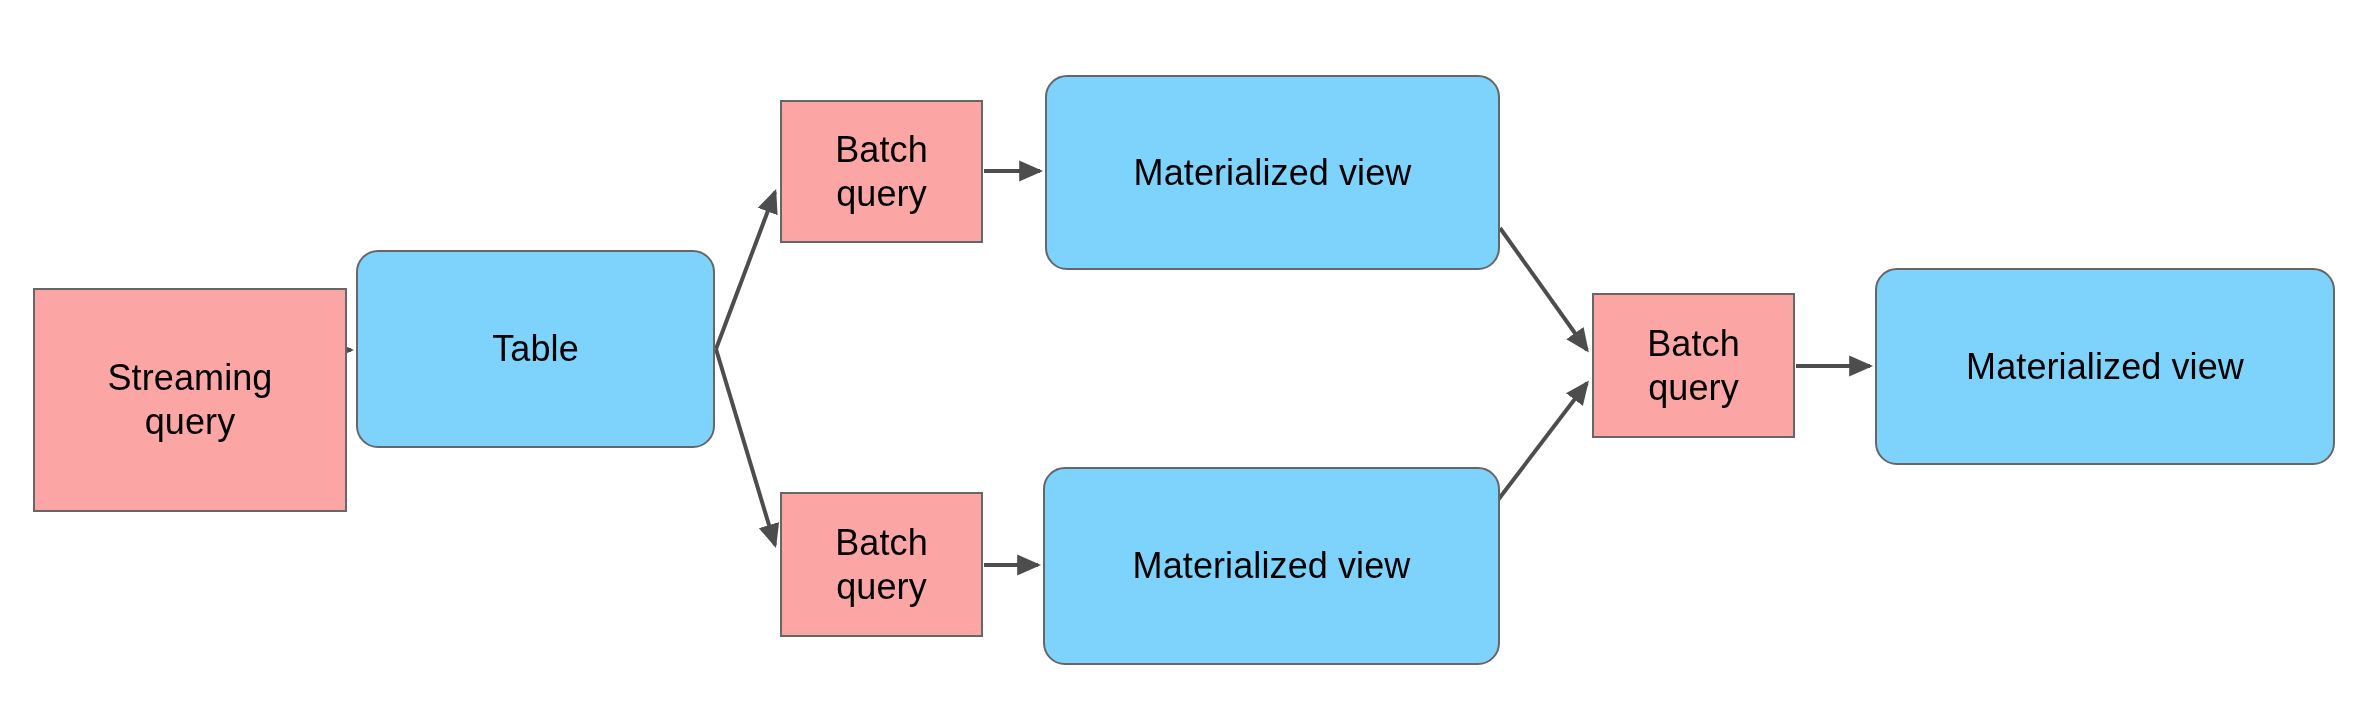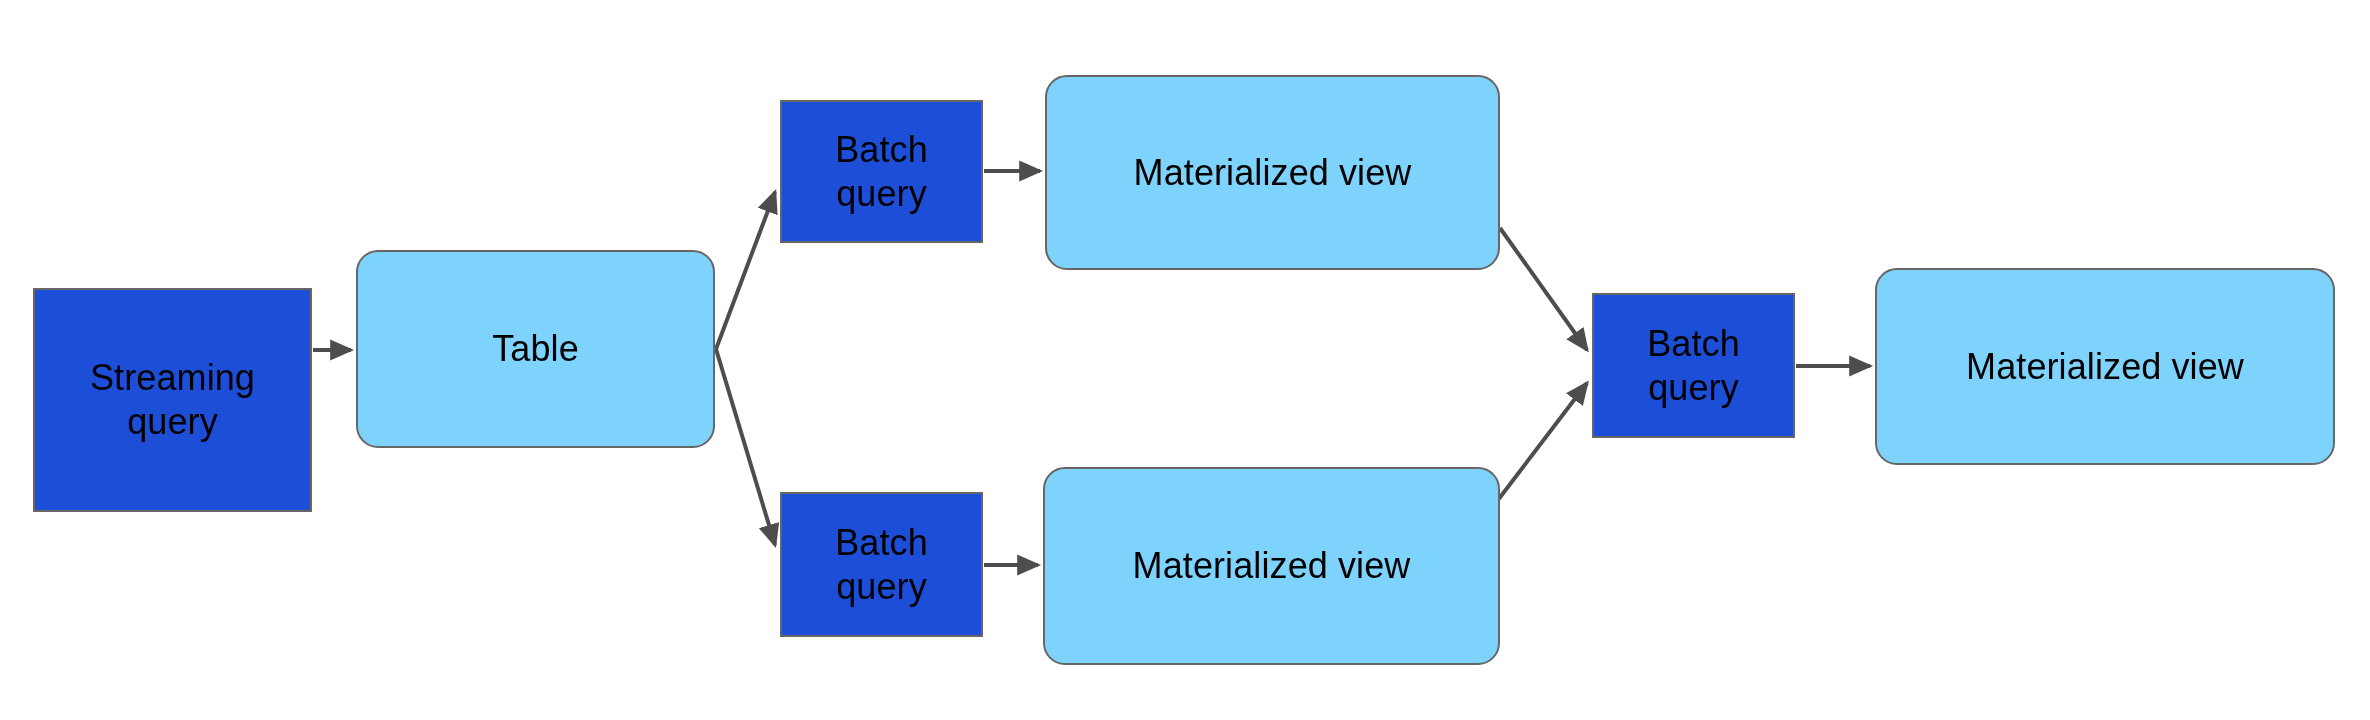--- a/index.html
+++ b/index.html
@@ -42,21 +42,21 @@
     text-align: center;
     border: 2px solid #666666;
     color: #000000;
     font-size: 36px;
     line-height: 1.22;
     letter-spacing: 0.1px;
     font-family: "Liberation Sans", sans-serif;
   }
 
   .node-query {
-    background: #1d4ed8;
+    background: #fca5a5;
     border-radius: 0;
   }
 
   .node-dataset {
     background: #7dd3fc;
     border-radius: 22px;
   }
 
   .node-label {
     display: block;
@@ -102,21 +102,21 @@
 
     <g>
       <line x1="1498" y1="500" x2="1587" y2="383" stroke="#4d4d4d" stroke-width="4" marker-end="url(#arrowhead)"></line>
     </g>
 
     <g>
       <line x1="1796" y1="366" x2="1870" y2="366" stroke="#4d4d4d" stroke-width="4" marker-end="url(#arrowhead)"></line>
     </g>
   </svg>
 
-  <div class="node node-query" style="left:33px; top:288px; width:279px; height:224px;">
+  <div class="node node-query" style="left:33px; top:288px; width:314px; height:224px;">
     <span class="node-label">Streaming
 query</span>
   </div>
 
   <div class="node node-dataset" style="left:356px; top:250px; width:359px; height:198px;">
     <span class="node-label">Table</span>
   </div>
 
   <div class="node node-query" style="left:780px; top:100px; width:203px; height:143px;">
     <span class="node-label">Batch

